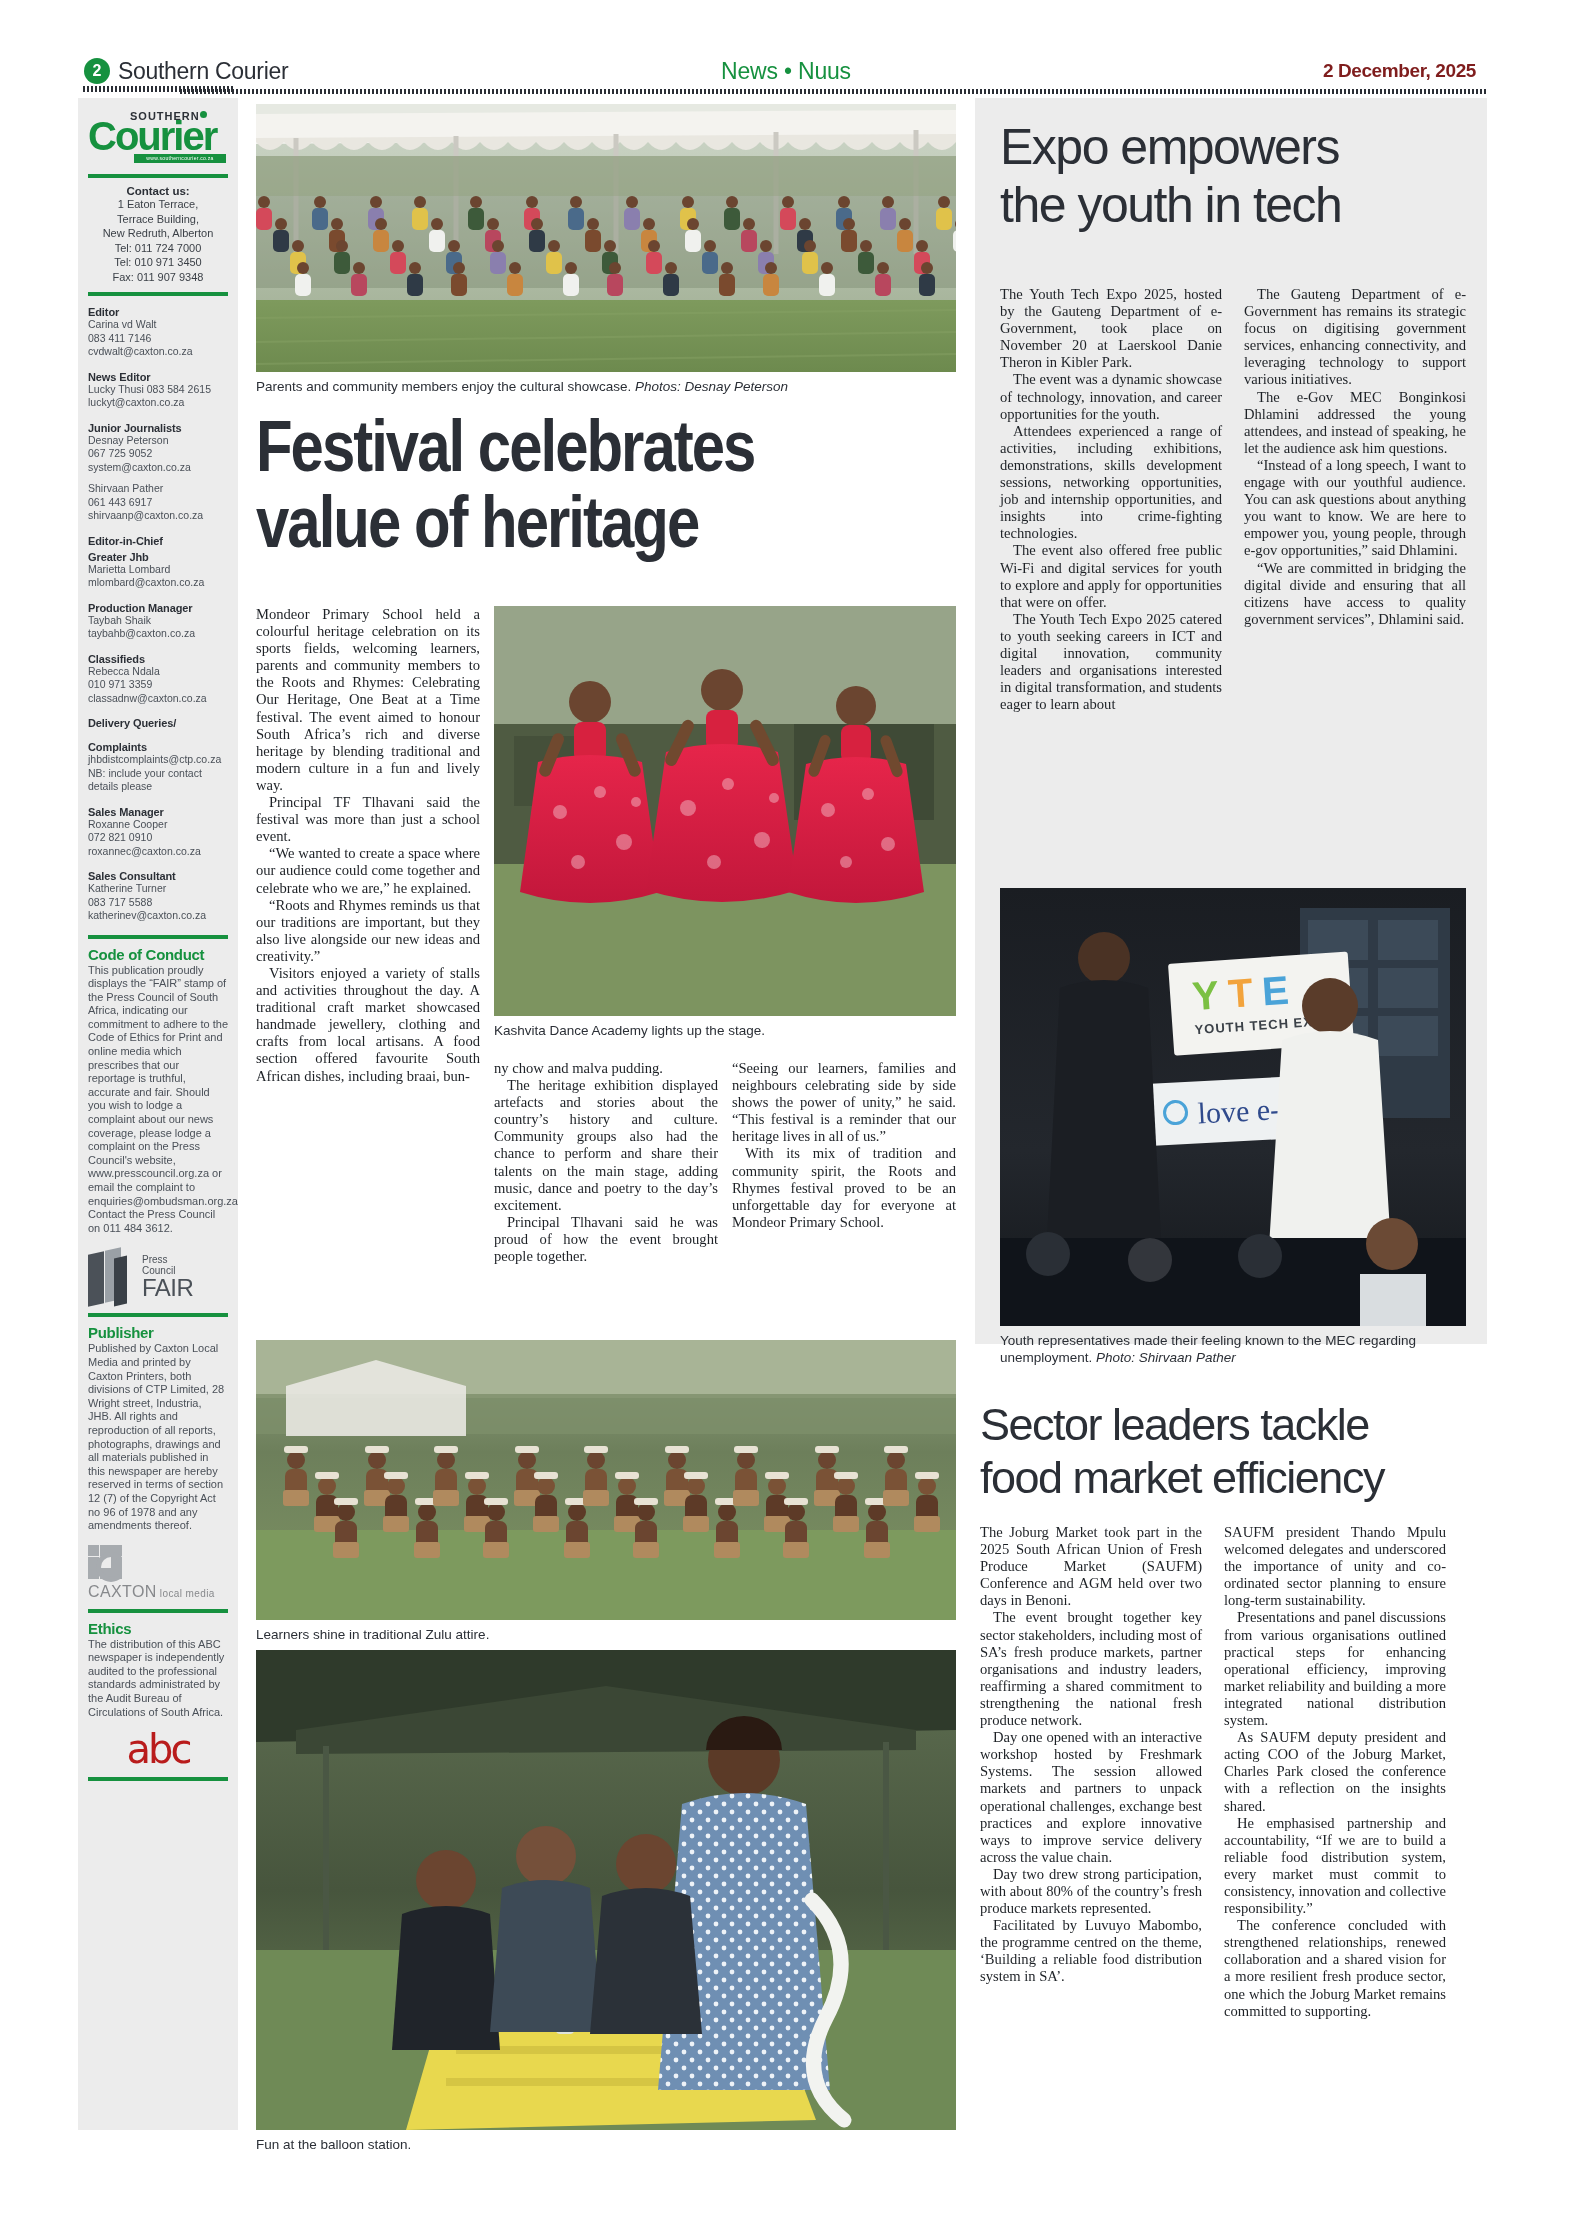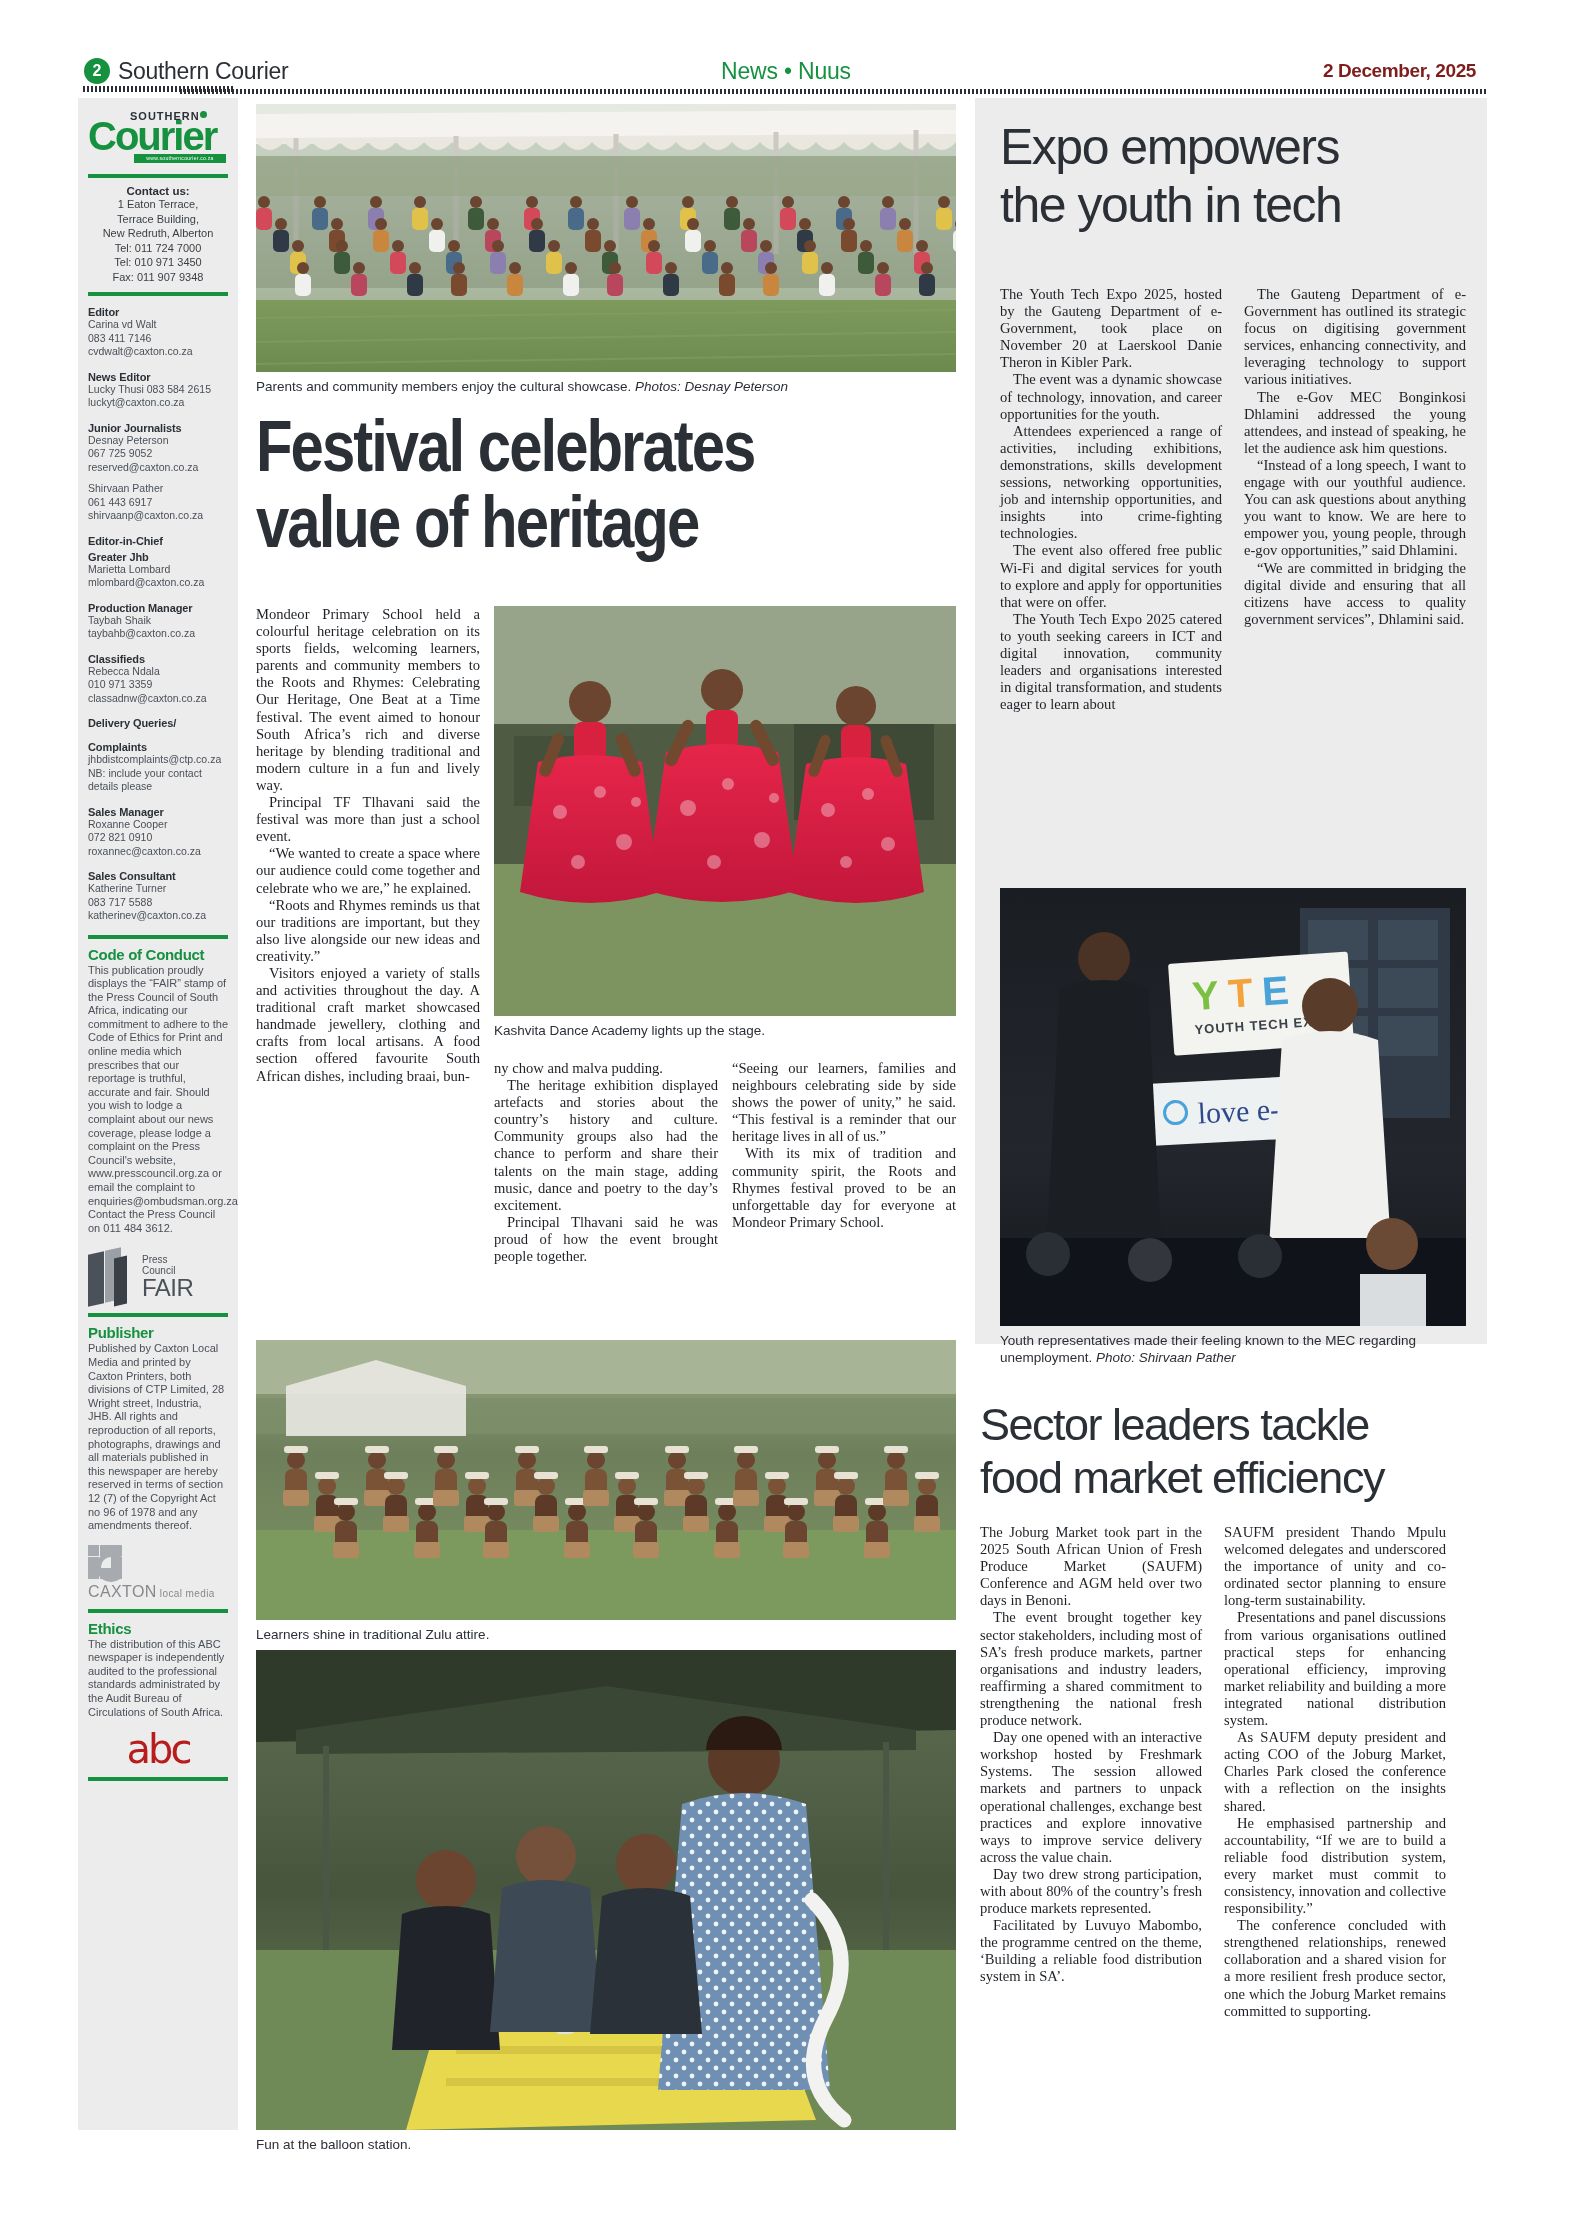--- a/index.html
+++ b/index.html
@@ -199,21 +199,21 @@
         <div class="sb-title" style="margin-top: 10px;">Editor</div>
         <div class="sb-line">Carina vd Walt</div>
         <div class="sb-line">083 411 7146</div>
         <div class="sb-line">cvdwalt@caxton.co.za</div>
         <div class="sb-title" style="margin-top: 12px;">News Editor</div>
         <div class="sb-line">Lucky Thusi 083 584 2615</div>
         <div class="sb-line">luckyt@caxton.co.za</div>
         <div class="sb-title" style="margin-top: 12px;">Junior Journalists</div>
         <div class="sb-line">Desnay Peterson</div>
         <div class="sb-line">067 725 9052</div>
-        <div class="sb-line">reserved@caxton.co.za</div>
+        <div class="sb-line">system@caxton.co.za</div>
         <div class="sb-gap"></div>
         <div class="sb-line">Shirvaan Pather</div>
         <div class="sb-line">061 443 6917</div>
         <div class="sb-line">shirvaanp@caxton.co.za</div>
         <div class="sb-title" style="margin-top: 12px;">Editor-in-Chief</div>
         <div class="sb-title" style="margin-top: 4px;">Greater Jhb</div>
         <div class="sb-line">Marietta Lombard</div>
         <div class="sb-line">mlombard@caxton.co.za</div>
         <div class="sb-title" style="margin-top: 12px;">Production Manager</div>
         <div class="sb-line">Taybah Shaik</div>
@@ -743,21 +743,21 @@
   </div>
 
   <div class="col" id="expo-col1" style="left:1000px;top:286px;width:222px;">
       <p class="first">The Youth Tech Expo 2025, hosted by the Gauteng Department of e-Government, took place on November 20 at Laerskool Danie Theron in Kibler Park.</p>
       <p>The event was a dynamic showcase of technology, innovation, and career opportunities for the youth.</p>
       <p>Attendees experienced a range of activities, including exhibitions, demonstrations, skills development sessions, networking opportunities, job and internship opportunities, and insights into crime-fighting technologies.</p>
       <p>The event also offered free public Wi-Fi and digital services for youth to explore and apply for opportunities that were on offer.</p>
       <p>The Youth Tech Expo 2025 catered to youth seeking careers in ICT and digital innovation, community leaders and organisations interested in digital transformation, and students eager to learn about</p>
     </div>
   <div class="col" id="expo-col2" style="left:1244px;top:286px;width:222px;">
-      <p>The Gauteng Department of e-Government has outlined its strategic focus on digitising government services, enhancing connectivity, and leveraging technology to support various initiatives.</p>
+      <p>The Gauteng Department of e-Government has remains its strategic focus on digitising government services, enhancing connectivity, and leveraging technology to support various initiatives.</p>
       <p>The e-Gov MEC Bonginkosi Dhlamini addressed the young attendees, and instead of speaking, he let the audience ask him questions.</p>
       <p>“Instead of a long speech, I want to engage with our youthful audience. You can ask questions about anything you want to know. We are here to empower you, young people, through e-gov opportunities,” said Dhlamini.</p>
       <p>“We are committed in bridging the digital divide and ensuring that all citizens have access to quality government services”, Dhlamini said.</p>
     </div>
 
   <div class="photo" style="left:1000px;top:888px;width:466px;height:438px;">
     <svg width="466" height="438" viewBox="0 0 466 438" preserveAspectRatio="none">
       <defs>
         <linearGradient id="hall" x1="0" y1="0" x2="0" y2="1">
           <stop offset="0" stop-color="#1a1d22"></stop>

